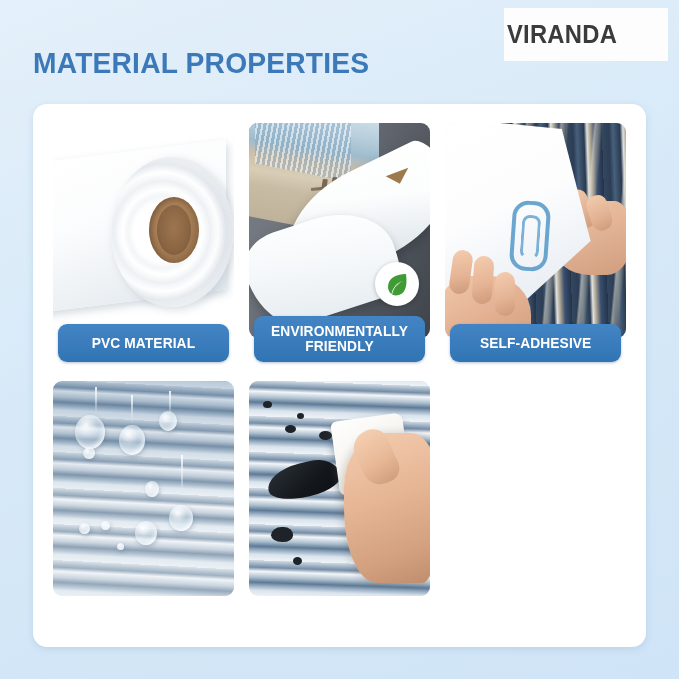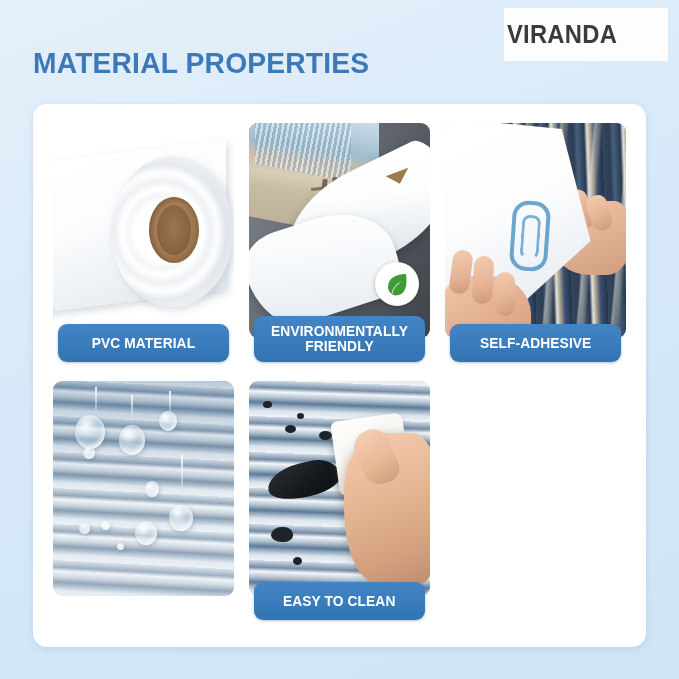--- a/index.html
+++ b/index.html
@@ -506,20 +506,17 @@
         <div class="stain" style="left:48px; top:32px; width:7px; height:6px;"></div>
         <div class="stain" style="left:36px; top:44px; width:11px; height:8px;"></div>
         <div class="stain" style="left:70px; top:50px; width:13px; height:9px;"></div>
         <div class="stain-big"></div>
         <div class="stain" style="left:22px; top:146px; width:22px; height:15px; border-radius:50% 44% 48% 52%/58% 54% 44% 46%;"></div>
         <div class="stain" style="left:44px; top:176px; width:9px; height:8px;"></div>
         <div class="cloth"></div>
         <div class="etc-hand"></div>
         <div class="etc-thumb"></div>
       </div>
-      <div class="card-label">
-        <span>EASY TO CLEAN</span>
-      </div>
     </div>
 
 
   </div>
 </div>
 
 </body></html>

